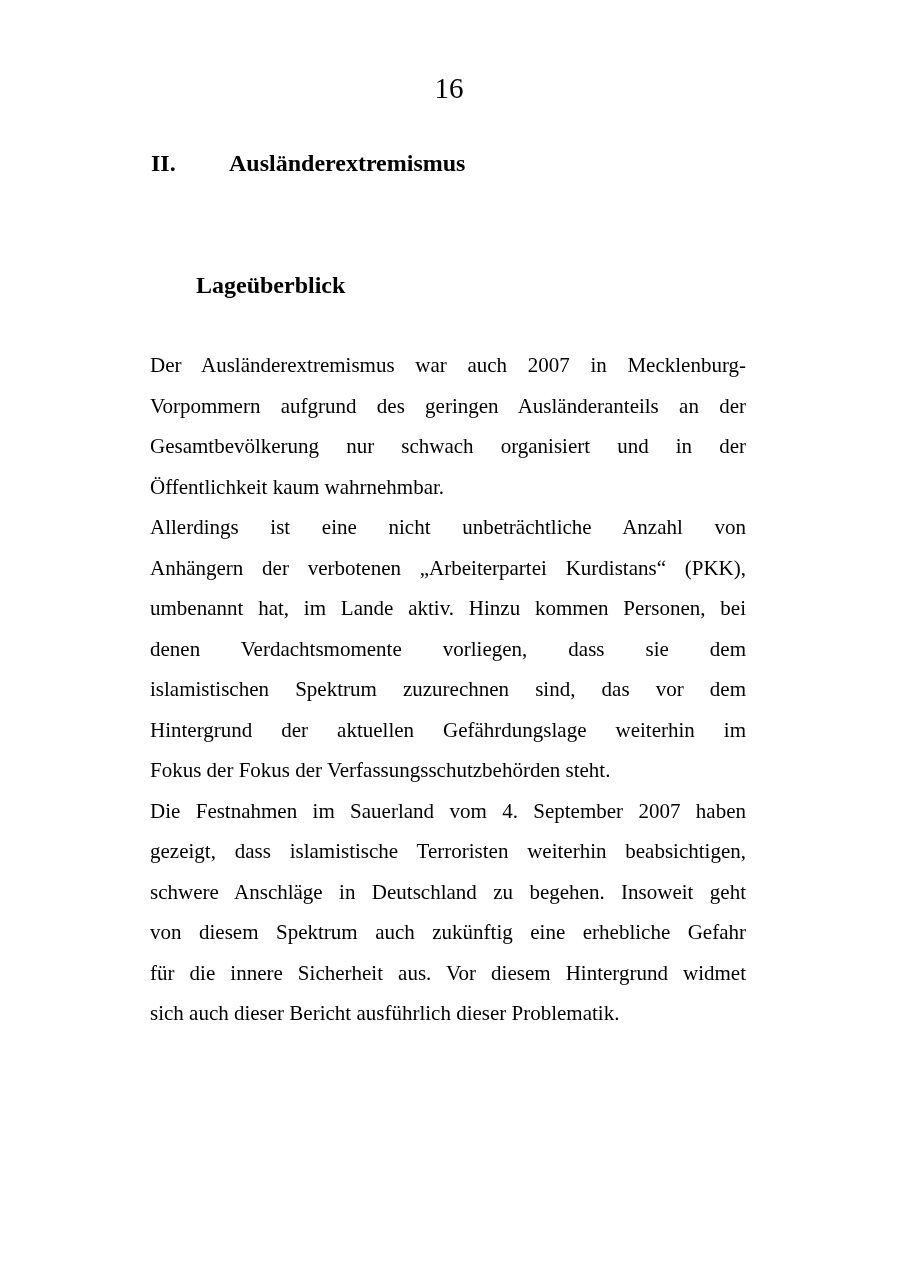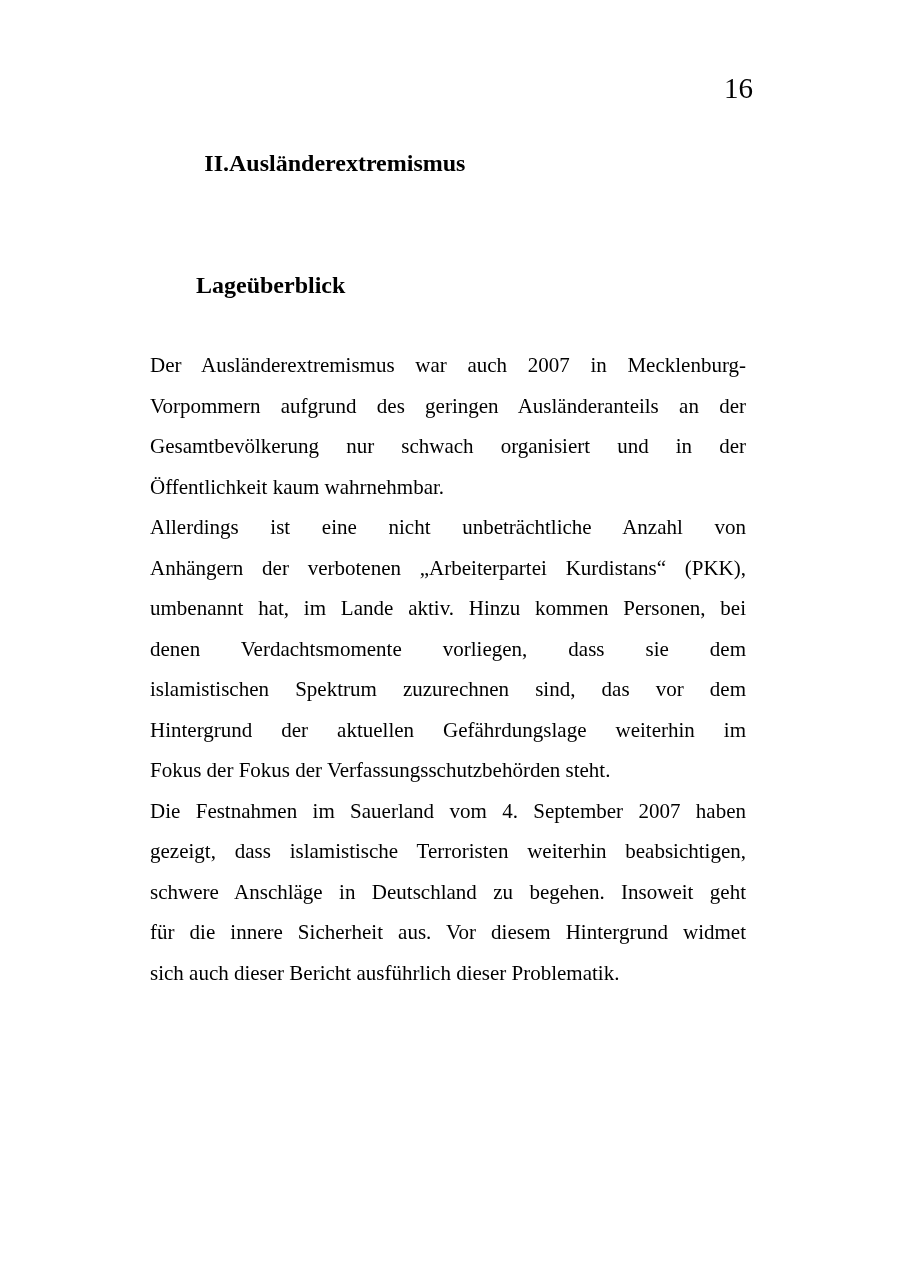--- a/index.html
+++ b/index.html
@@ -12,36 +12,35 @@
     width: 900px;
     height: 1274px;
     background: #ffffff;
     color: #000000;
     font-family: "Liberation Serif", "DejaVu Serif", serif;
     overflow: hidden;
   }
   .page-number {
     position: absolute;
     top: 74px;
-    left: 157px;
+    left: 151px;
     width: 596px;
-    text-align: right;
+    text-align: center;
     font-size: 29px;
     line-height: 1;
   }
   .heading {
     position: absolute;
     top: 150px;
     left: 151px;
     width: 640px;
     display: flex;
     font-size: 24px;
     font-weight: bold;
     line-height: 1.1;
-    text-align: right;
   }
   .heading-numeral {
     flex: 0 0 78px;
   }
   .subheading {
     position: absolute;
     top: 272px;
     left: 151px;
     font-size: 24px;
     font-weight: bold;
@@ -89,17 +88,18 @@
       <div class="line">Allerdings ist eine nicht unbeträchtliche Anzahl von</div>
       <div class="line">Anhängern der verbotenen „Arbeiterpartei Kurdistans“ (PKK),</div>
       <div class="line">umbenannt hat, im Lande aktiv. Hinzu kommen Personen, bei</div>
       <div class="line">denen Verdachtsmomente vorliegen, dass sie dem</div>
       <div class="line">islamistischen Spektrum zuzurechnen sind, das vor dem</div>
       <div class="line">Hintergrund der aktuellen Gefährdungslage weiterhin im</div>
       <div class="line last">Fokus der Fokus der Verfassungsschutzbehörden steht.</div>
       <div class="line">Die Festnahmen im Sauerland vom 4. September 2007 haben</div>
       <div class="line">gezeigt, dass islamistische Terroristen weiterhin beabsichtigen,</div>
       <div class="line">schwere Anschläge in Deutschland  zu begehen. Insoweit geht</div>
+      <div class="line">von diesem Spektrum auch zukünftig eine erhebliche Gefahr</div>
       <div class="line">für die innere Sicherheit aus. Vor diesem Hintergrund widmet</div>
       <div class="line last">sich auch dieser Bericht ausführlich dieser Problematik.</div>
     </div>
 
 </div>
 
 </body></html>

